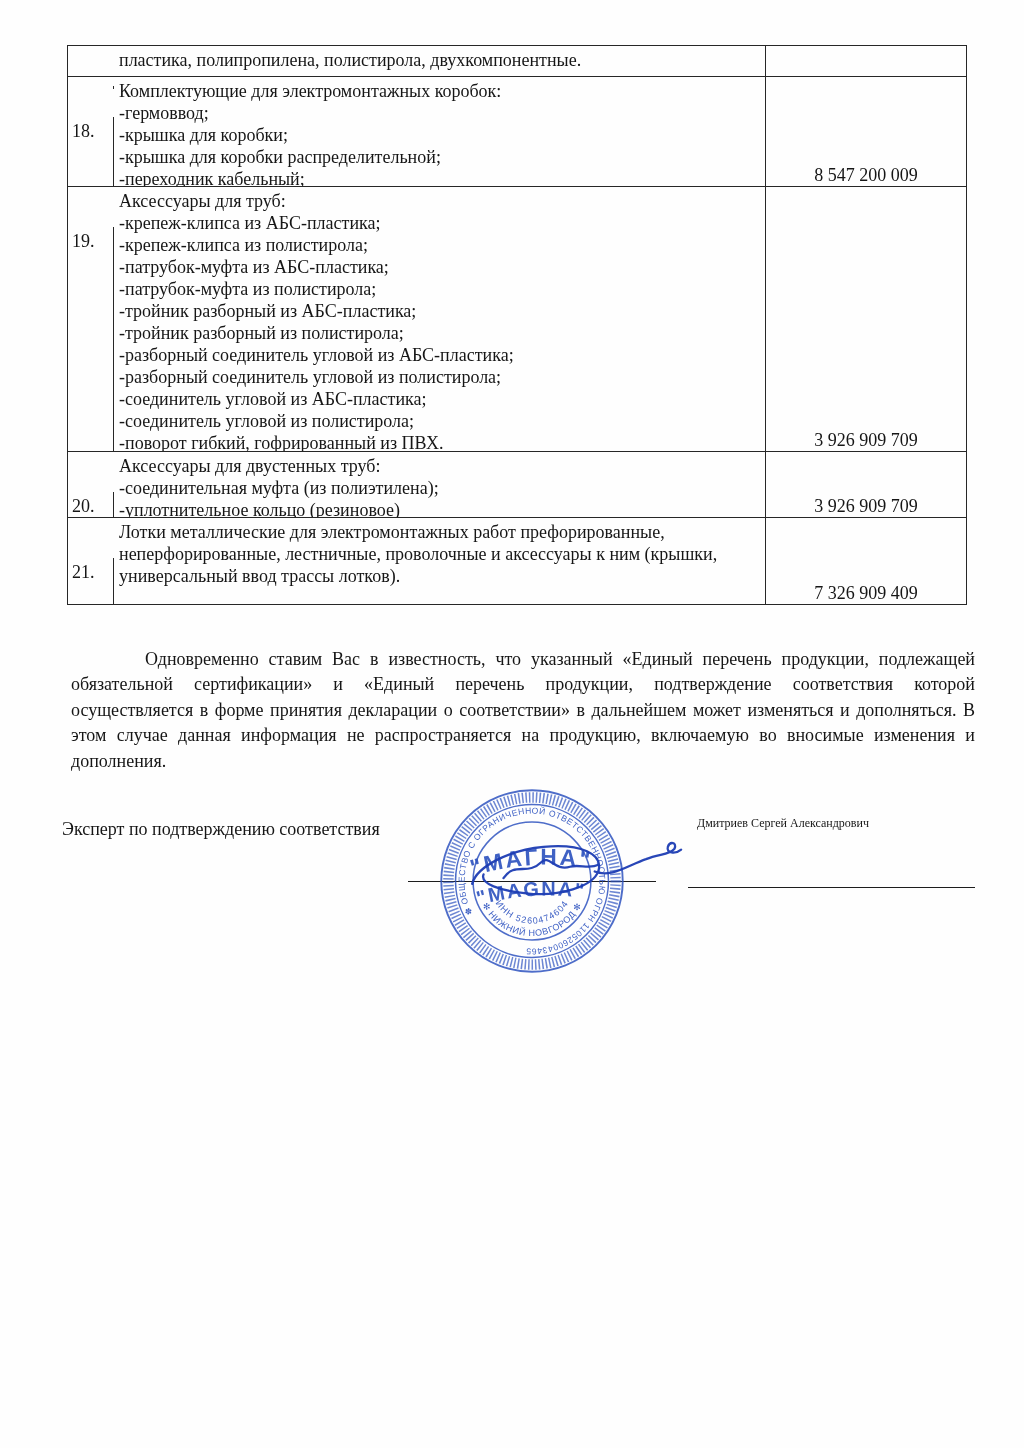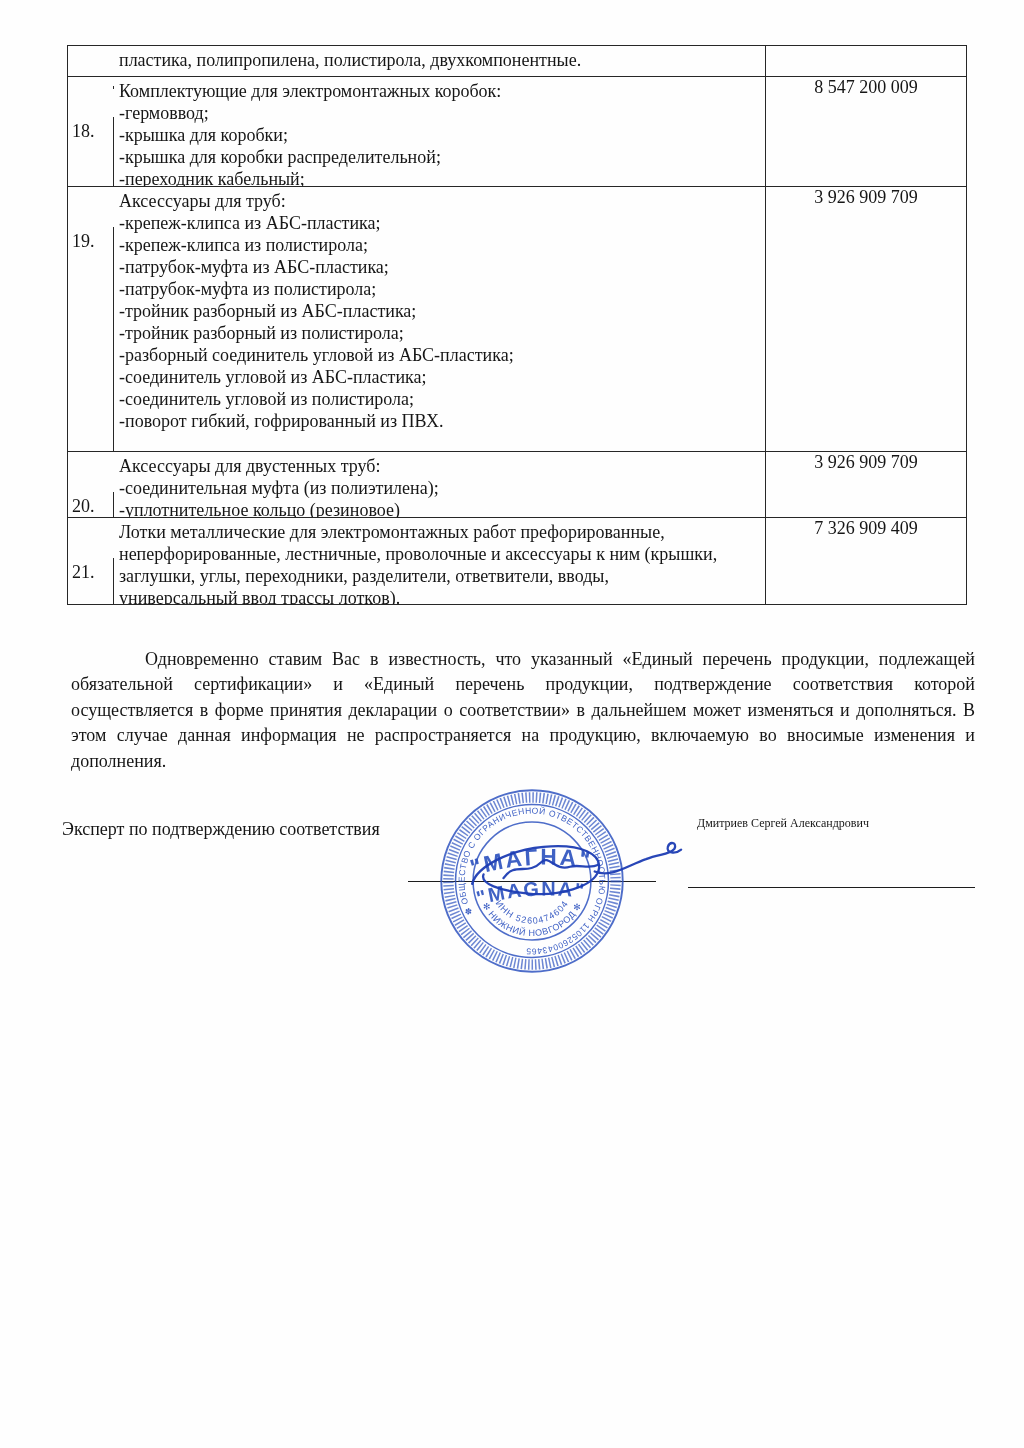--- a/index.html
+++ b/index.html
@@ -20,21 +20,21 @@
   .c-num{
     width:46px;flex:0 0 46px;border-right:1.8px solid #272727;
     box-sizing:border-box;padding:3px 2px 0 4px;font-size:18px;line-height:22px;margin-top:40px;
   }
   .c-desc{
     flex:1 1 auto;border-right:1.8px solid #272727;
     box-sizing:border-box;padding:3px 6px 0 5px;overflow:hidden;
   }
   .c-val{
     width:200px;flex:0 0 200px;box-sizing:border-box;
-    display:flex;align-items:flex-start;justify-content:center;
+    display:flex;align-items:flex-end;justify-content:center;
     font-size:18px;
   }
   .tline{font-size:18px;line-height:22px;white-space:nowrap;}
   .h30{height:30px}.h110{height:110px}.h265{height:265px}.h66{height:66px}.h87{height:87px}
 
   
   .notice{
     position:absolute;left:71px;top:647px;width:904px;
     font-size:18px;line-height:25.4px;text-align:justify;text-indent:74px;
     word-spacing:2px;
@@ -83,20 +83,21 @@
       <div class="c-num"><span>19.</span></div>
       <div class="c-desc">
         <div class="tline">Аксессуары для труб:</div>
         <div class="tline">-крепеж-клипса из АБС-пластика;</div>
         <div class="tline">-крепеж-клипса из полистирола;</div>
         <div class="tline">-патрубок-муфта из АБС-пластика;</div>
         <div class="tline">-патрубок-муфта из полистирола;</div>
         <div class="tline">-тройник разборный из АБС-пластика;</div>
         <div class="tline">-тройник разборный из полистирола;</div>
         <div class="tline">-разборный соединитель угловой из АБС-пластика;</div>
+        <div class="tline">-разборный соединитель угловой из полистирола;</div>
         <div class="tline">-соединитель угловой из АБС-пластика;</div>
         <div class="tline">-соединитель угловой из полистирола;</div>
         <div class="tline">-поворот гибкий, гофрированный из ПВХ.</div>
       </div>
       <div class="c-val">
           <span>3 926 909 709</span>
         </div>
     </div>
 
     <div class="t-row h66">
@@ -109,21 +110,20 @@
       <div class="c-val">
           <span>3 926 909 709</span>
         </div>
     </div>
 
     <div class="t-row h87">
       <div class="c-num"><span>21.</span></div>
       <div class="c-desc">
         <div class="tline">Лотки металлические для электромонтажных работ префорированные,</div>
         <div class="tline">неперфорированные, лестничные, проволочные и аксессуары к ним (крышки,</div>
-        <div class="tline">заглушки, углы, переходники, разделители, ответвители, вводы,</div>
         <div class="tline">универсальный ввод трассы лотков).</div>
       </div>
       <div class="c-val">
           <span>7 326 909 409</span>
         </div>
     </div>
 
   </div>
 
   <div class="notice">Одновременно ставим Вас в известность, что указанный «Единый перечень продукции, подлежащей обязательной сертификации» и «Единый перечень продукции, подтверждение соответствия которой осуществляется в форме принятия декларации о соответствии» в дальнейшем может изменяться и дополняться. В этом случае данная информация не распространяется на продукцию, включаемую во вносимые изменения и дополнения.</div>

